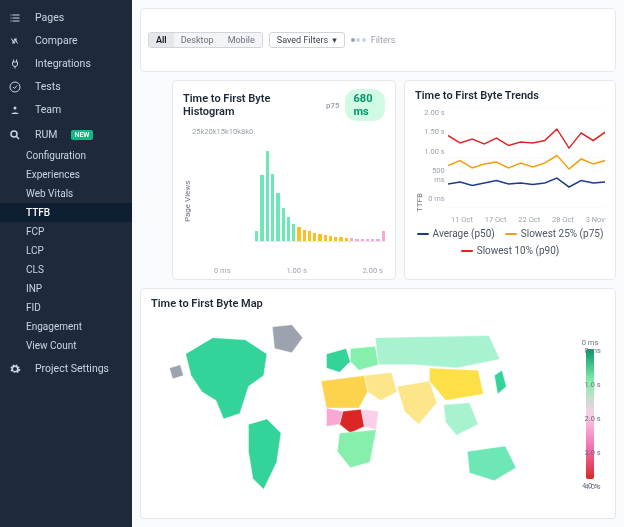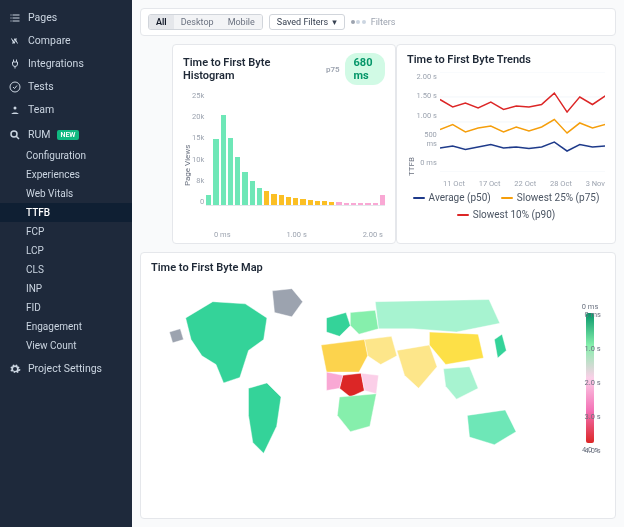--- a/index.html
+++ b/index.html
@@ -19,21 +19,21 @@
   background: #1e293b;
   color: #cbd5e1;
   display: flex;
   flex-direction: column;
   padding-top: 6px;
   font-size: 10.5px;
 }
 .side-item {
   display: flex;
   align-items: center;
-  gap: 7px;
+  gap: 14px;
   padding: 5px 9px;
   cursor: pointer;
 }
 .side-item .icon { width: 12px; height: 12px; display:flex;align-items:center;justify-content:center;}
 .badge-new {
   font-size: 7px;
   background:#10b981; color:#fff;
   padding:1px 3px;
   border-radius:2px;
   font-weight:600;
@@ -59,21 +59,21 @@
   gap:8px;
   overflow:hidden;
 }
 .toolbar {
   display:flex;
   align-items:center;
   gap:6px;
   background:#fff;
   border:1px solid #e5e7eb;
   border-radius:4px;
-  padding:5px 7px;
+  padding:23px 7px;
 }
 .seg-group {
   display:flex;
   border:1px solid #d1d5db;
   border-radius:3px;
   overflow:hidden;
   font-size:9px;
 }
 .seg-group span {
   padding:2px 7px;
@@ -100,21 +100,21 @@
   color:#9ca3af; font-size:9px;
 }
 .dots {
   display:inline-flex; gap:1.5px;
 }
 .dots i {
   width:4px;height:4px;border-radius:50%;background:#cbd5e1;
 }
 .dots i:first-child{background:#9ca3af;}
 .row {
-  display:flex; 
+  display:flex; gap:8px;
   flex:0 0 auto;
   padding-left:32px;
 }
 .card {
   background:#fff;
   border:1px solid #e5e7eb;
   border-radius:4px;
   padding:8px 10px 6px;
 }
 .card-title {
@@ -140,21 +140,21 @@
 .hist-wrap {
   display:flex; height:148px;
 }
 .yaxis-label {
   writing-mode: vertical-rl;
   transform: rotate(180deg);
   font-size:8px; color:#6b7280;
   text-align:center;
 }
 .hist-inner { flex:1; display:flex; flex-direction:column; }
-.yticks { display:flex; flex-direction:column; justify-content:space-between; font-size:7.5px; color:#9ca3af; height:115px; margin-right:2px; text-align:right;}
+.yticks { display:flex; flex-direction:row; justify-content:space-between; font-size:7.5px; color:#9ca3af; height:115px; margin-right:2px; text-align:center;}
 .hist-body { display:flex; flex:1; }
 .bars {
   flex:1; display:flex; align-items:flex-end; gap:2px; height:115px;
   border-bottom:1px solid #e5e7eb;
 }
 .bar {
   flex:1;
 }
 .bar.g{ background:#6ee7b7; }
 .bar.o{ background:#fbbf24; }

